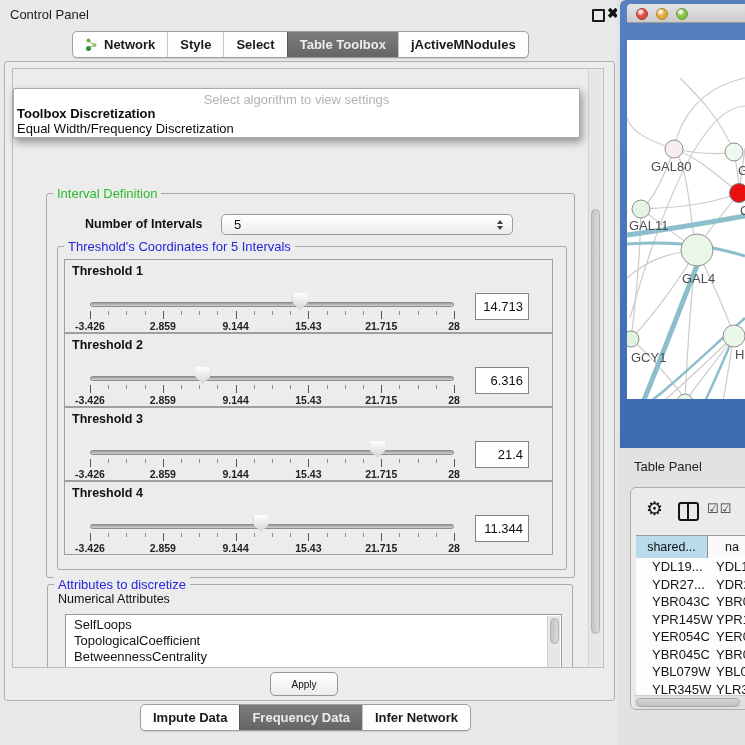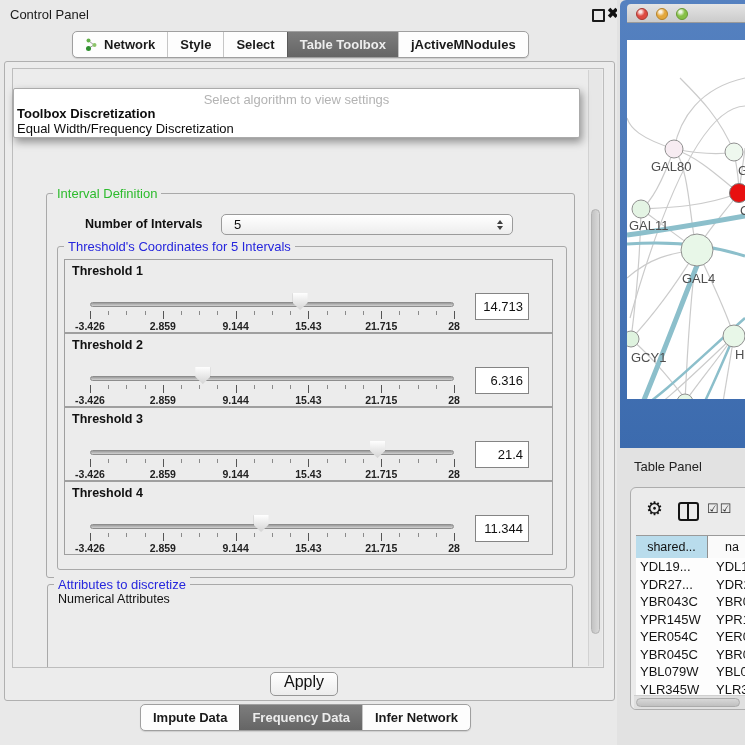--- a/index.html
+++ b/index.html
@@ -51,22 +51,22 @@
   .tlab{position:absolute;top:60px;width:60px;text-align:center;font-size:10.5px;font-weight:bold;color:#222}
   .vbox{position:absolute;left:410px;top:33px;width:54px;height:27px;background:#fff;border:1px solid #848484;
         box-sizing:border-box;font-size:13px;color:#111;text-align:right;line-height:25px;padding-right:5px}
   
   .alist{background:#fff;border:1px solid #9a9a9a;overflow:hidden}
   .litem{font-size:13px;line-height:16px;padding-left:8px;color:#111}
   
   .vsb{position:absolute;right:1px;top:1px;bottom:1px;width:13px;background:#e7e7e7;border-left:1px solid #d2d2d2}
   .vsb .th{position:absolute;left:2px;width:9px;border-radius:5px;background:linear-gradient(90deg,#c3c3c3,#dadada);border:1px solid #b2b2b2;box-sizing:border-box}
   
-  .btn{background:linear-gradient(#ffffff,#ececec);border:1px solid #969696;border-radius:5px;font-size:16px;
-       color:#111;display:flex;justify-content:center}
+  .btn{background:linear-gradient(#ffffff,#ececec);border:1px solid #969696;border-radius:5px;font-size:10px;
+       color:#111;display:flex;align-items:center;justify-content:center}
   
   .rightbg{left:617px;top:0;width:128px;height:745px;background:#e2e2e2}
   .netwin{left:620px;top:0;width:125px;height:448px;background:linear-gradient(#5581c0,#3c6bae);border-radius:6px 0 0 0}
   .nettitle{left:7px;top:4px;right:0;height:18px;background:linear-gradient(#e4e4e4,#cbcbcb);
             border-radius:4px 0 0 0;border-bottom:1px solid #9a9a9a}
   .light{position:absolute;top:3.5px;width:12px;height:12px;border-radius:50%;box-sizing:border-box}
   .netcontent{left:7px;top:40px;right:0;height:359px;background:#fff;overflow:hidden}
   #netsvg text{font:13px "Liberation Sans",sans-serif;fill:#4f4f4f}
   .tp-title{left:634px;top:459px;font-size:13px;color:#222}
   .tpanel{left:630px;top:487px;width:118px;height:223px;background:#ebebeb;border:1px solid #adadad;
@@ -75,21 +75,21 @@
   .colico{position:absolute;left:47px;top:14px;width:17px;height:15px;border:2px solid #141414;border-radius:3px}
   .colico i{position:absolute;left:6.5px;top:0;bottom:0;width:2px;background:#141414}
   .checks{position:absolute;left:76px;top:13px;font-size:13px;color:#2a2a2a;letter-spacing:1px}
   .thead{position:absolute;left:5px;top:47px;height:22px;display:flex;font-size:12.5px;color:#111;
          border-top:1px solid #9a9a9a;border-bottom:1px solid #9a9a9a}
   .thc{display:flex;align-items:center;justify-content:center;box-sizing:border-box;border-right:1px solid #8f8f8f}
   .thc.sel{background:#b9dcec}
   .thc.plain{background:#fafafa;justify-content:flex-start;padding-left:17px}
   .rows{position:absolute;left:5px;top:70px;width:200px;height:137px;overflow:hidden;background:#fdfdfd}
   .trow{display:flex;height:17.5px;align-items:center;font-size:13px;color:#141414}
-  .trow .c1{width:72px;padding-left:4px;box-sizing:border-box}
+  .trow .c1{width:72px;padding-left:16px;box-sizing:border-box}
   .trow .c2{padding-left:8px}
   .hsb{position:absolute;left:3px;right:-2px;top:207px;height:13px;background:#e0e0e0;border-top:1px solid #cfcfcf}
   .hsb .th{position:absolute;left:2px;top:2px;height:9px;width:104px;border-radius:5px;
            background:linear-gradient(#d8d8d8,#c0c0c0);border:1px solid #ababab;box-sizing:border-box}
 </style>
 </head>
 <body>
 
 <div class="abs win-title">Control Panel</div>
 <div class="abs float-ico"></div>
@@ -313,20 +313,30 @@
             </div>
           <div class="thumb" style="left: 188.577px;"></div>
           <div class="vbox">11.344</div>
         </div>
       </div>
     </div>
 
     <div class="abs group" style="left:34px;top:515px;width:524px;height:120px">
       <span class="gtitle t-blue">Attributes to discretize</span>
       <div class="abs" style="left:10px;top:7px;font-size:12.5px;font-weight:normal;color:#111">Numerical Attributes</div>
+      <div class="abs alist" style="left:17px;top:29px;width:495px;height:60px">
+        <div class="alist-items" style="padding-top:2px">
+            <div class="litem">SelfLoops</div>
+            <div class="litem">TopologicalCoefficient</div>
+            <div class="litem">BetweennessCentrality</div>
+          </div>
+        <div class="vsb" style="width:12px">
+          <div class="th" style="top:2px;height:26px"></div>
+        </div>
+      </div>
     </div>
 
     <div class="vsb">
       <div class="th" style="top:139px;height:425px"></div>
     </div>
   </div>
 
   <div class="abs btn" style="left:265px;top:610px;width:66px;height:22px">
     <span>Apply</span>
   </div>

